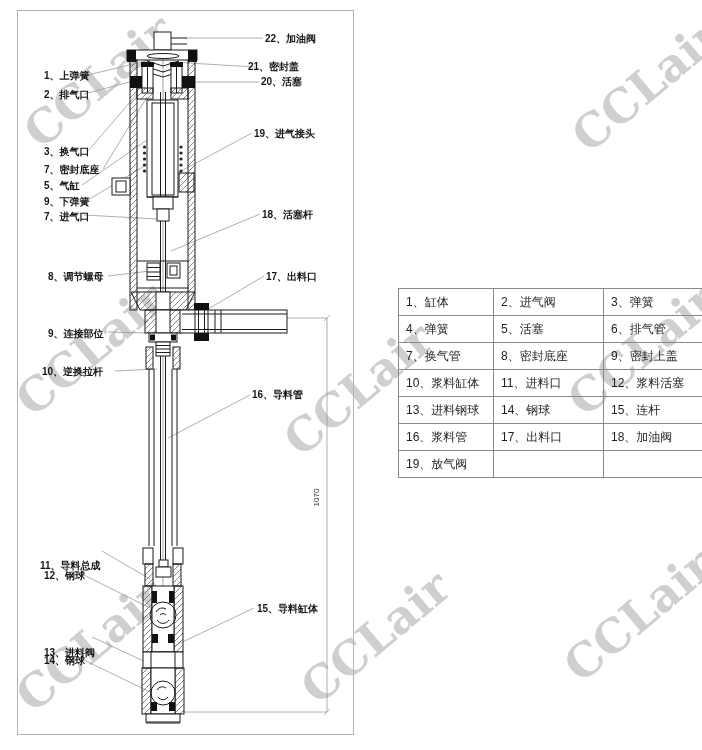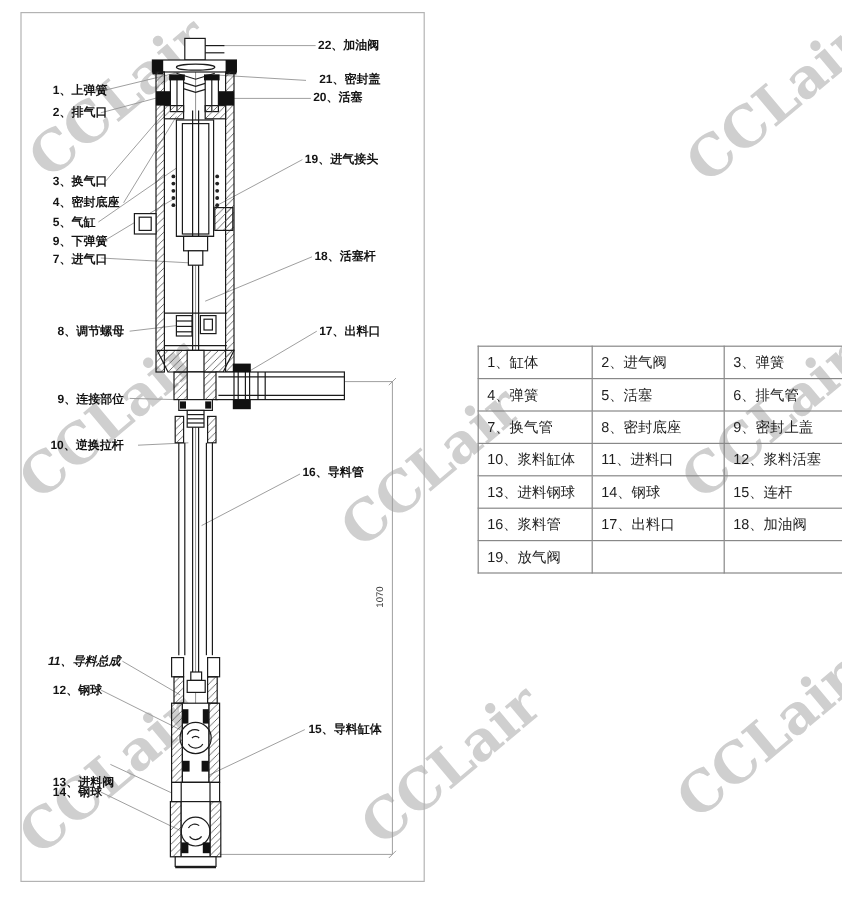--- a/index.html
+++ b/index.html
@@ -211,38 +211,38 @@
       <rect x="169" y="702" width="6" height="9" fill="#111" stroke="none"></rect>
 
       <rect x="146" y="714" width="34" height="8" fill="#fff"></rect>
       <line x1="146" y1="723" x2="180" y2="723"></line>
     </g>
   </svg>
 
   <div class="callout" style="left:44px;top:70px;">1、上弹簧</div>
   <div class="callout" style="left:44px;top:89px;">2、排气口</div>
   <div class="callout" style="left:44px;top:146px;">3、换气口</div>
-  <div class="callout" style="left:44px;top:164px;">4、密封底座</div>
+  <div class="callout" style="left:44px;top:164px;">7、密封底座</div>
   <div class="callout" style="left:44px;top:180px;">5、气缸</div>
   <div class="callout" style="left:44px;top:196px;">9、下弹簧</div>
   <div class="callout" style="left:44px;top:211px;text-align:center;">7、进气口</div>
   <div class="callout" style="left:48px;top:271px;">8、调节螺母</div>
   <div class="callout" style="left:48px;top:328px;">9、连接部位</div>
   <div class="callout" style="left:42px;top:366px;">10、逆换拉杆</div>
-  <div class="callout" style="left:40px;top:546px;font-style:italic;">11、导料总成</div>
+  <div class="callout" style="left:40px;top:560px;">11、导料总成</div>
   <div class="callout" style="left:44px;top:570px;text-align:right;">12、钢球</div>
   <div class="callout" style="left:44px;top:647px;">13、进料阀</div>
   <div class="callout" style="left:44px;top:655px;">14、钢球</div>
   <div class="callout" style="left:257px;top:603px;">15、导料缸体</div>
   <div class="callout" style="left:252px;top:389px;">16、导料管</div>
   <div class="callout" style="left:266px;top:271px;">17、出料口</div>
   <div class="callout" style="left:262px;top:209px;">18、活塞杆</div>
   <div class="callout" style="left:254px;top:128px;">19、进气接头</div>
   <div class="callout" style="left:261px;top:76px;">20、活塞</div>
-  <div class="callout" style="left:266px;top:61px;">21、密封盖</div>
+  <div class="callout" style="left:248px;top:61px;">21、密封盖</div>
   <div class="callout" style="left:265px;top:33px;">22、加油阀</div>
 
   <div class="dim" style="left:308px;top:493px;">1070</div>
 
   <table class="parts">
     <tbody>
       <tr>
         <td class="c1">1、缸体</td>
         <td class="c2">2、进气阀</td>
         <td class="c3">3、弹簧</td>

